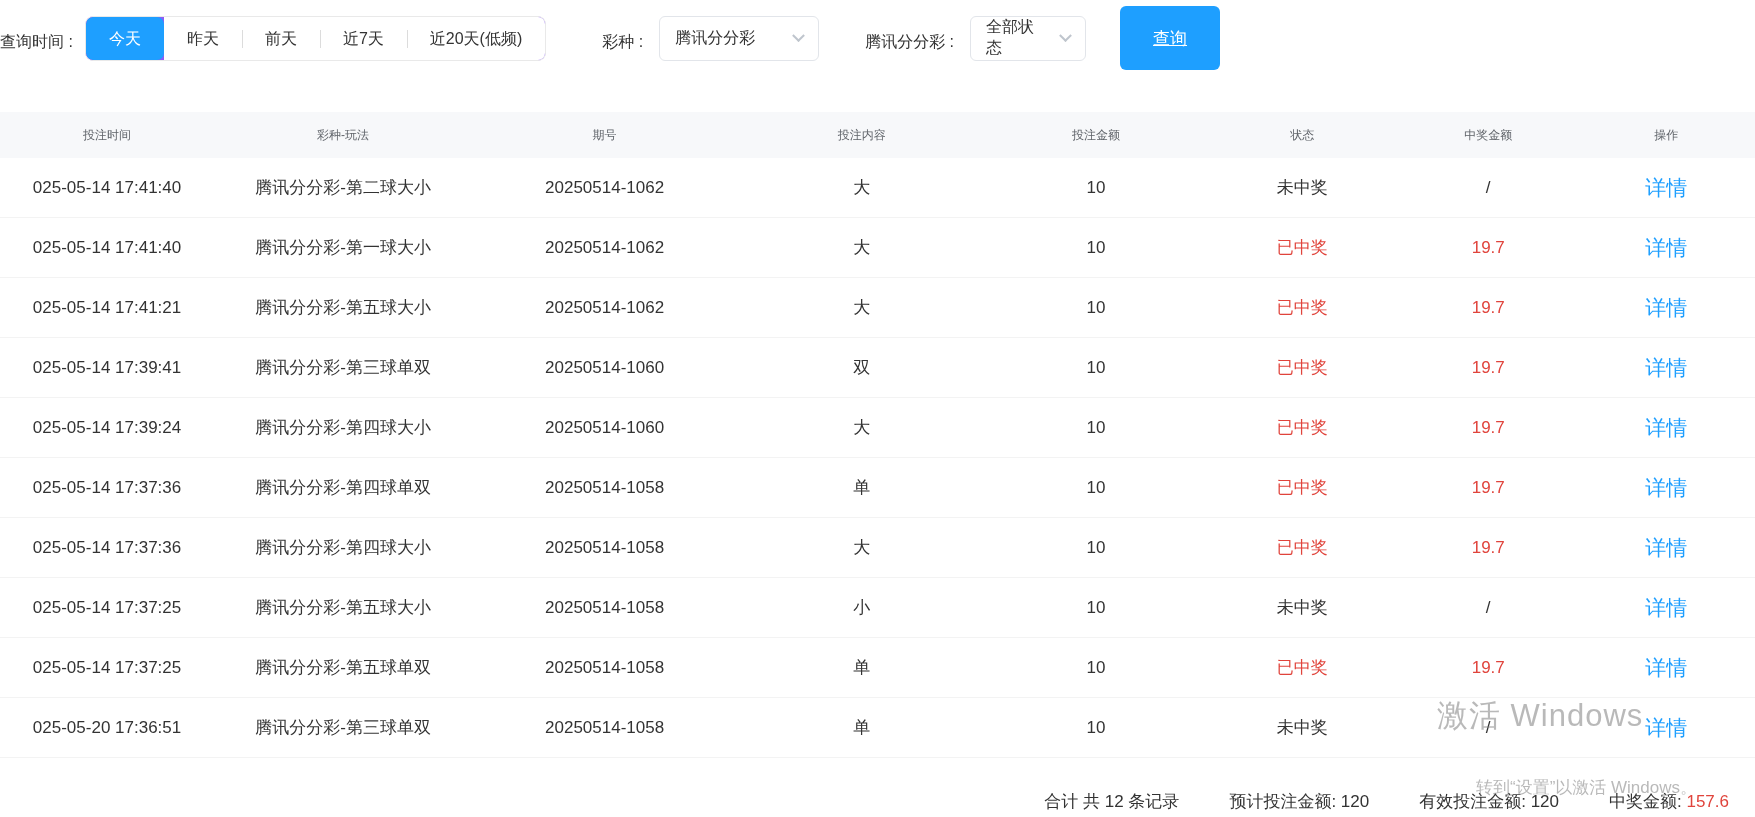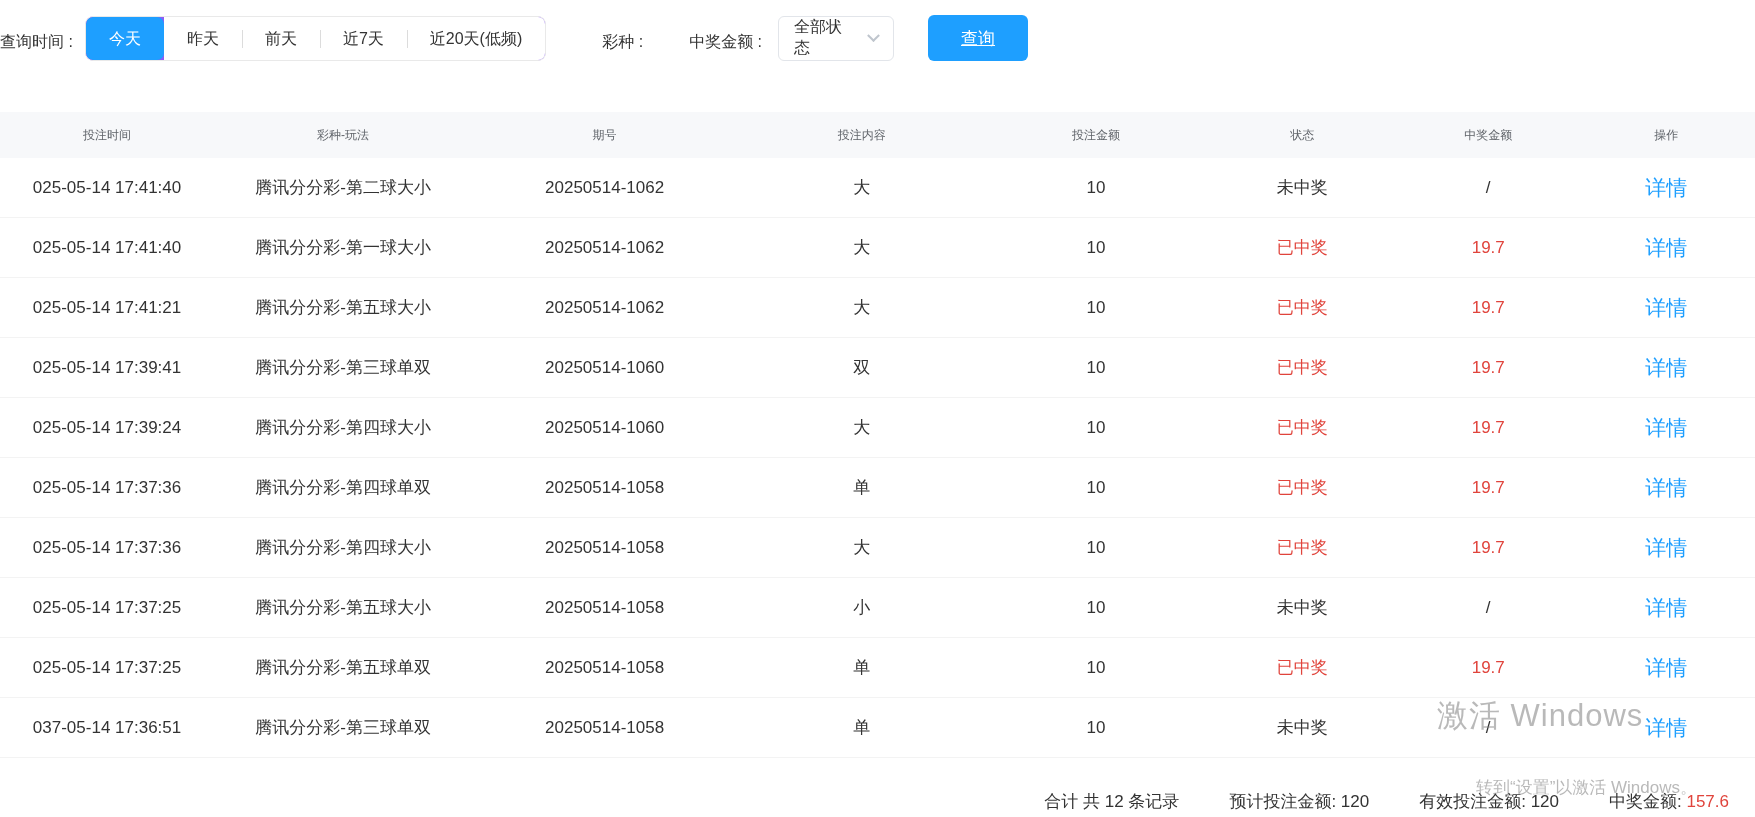--- a/index.html
+++ b/index.html
@@ -74,21 +74,21 @@
     border-right: 2px solid #bfc5cd;
     border-bottom: 2px solid #bfc5cd;
     transform: rotate(45deg) translate(-2px,-2px);
     margin-left: 10px;
     flex: 0 0 auto;
   }
   .sel-label2 { margin-left: 46px; }
   .query-btn {
     margin-left: 34px;
     width: 100px;
-    height: 46px;
+    height: 64px;
     background: #1e9fff;
     color: #fff;
     border: none;
     border-radius: 6px;
     font-size: 17px;
     font-family: inherit;
     cursor: pointer;
     text-decoration: underline;
   }
 
@@ -153,22 +153,26 @@
 
   <div class="tab-group">
     <span class="tab active">今天</span>
     <span class="tab">昨天</span>
     <span class="tab">前天</span>
     <span class="tab">近7天</span>
     <span class="tab">近20天(低频)</span>
   </div>
 
   <span class="flabel sel-label">彩种 :</span>
-
-  <span class="flabel sel-label2">中奖金额 :</span>
+  <div class="select w-lottery">
+    <span>腾讯分分彩</span>
+    <span class="chev"></span>
+  </div>
+
+  <span class="flabel sel-label2">腾讯分分彩 :</span>
   <div class="select w-status">
     <span>全部状态</span>
     <span class="chev"></span>
   </div>
 
   <button class="query-btn">查询</button>
 </div>
 
 <div class="table">
   <div class="thead">
@@ -266,21 +270,21 @@
         <div>025-05-14 17:37:25</div>
         <div>腾讯分分彩-第五球单双</div>
         <div>20250514-1058</div>
         <div>单</div>
         <div>10</div>
         <div class="red">已中奖</div>
         <div class="red">19.7</div>
         <div><a class="link">详情</a></div>
       </div>
       <div class="trow">
-        <div>037-05-14 17:36:51</div>
+        <div>025-05-20 17:36:51</div>
         <div>腾讯分分彩-第三球单双</div>
         <div>20250514-1058</div>
         <div>单</div>
         <div>10</div>
         <div>未中奖</div>
         <div>/</div>
         <div><a class="link">详情</a></div>
       </div>
     </div>
 </div>

